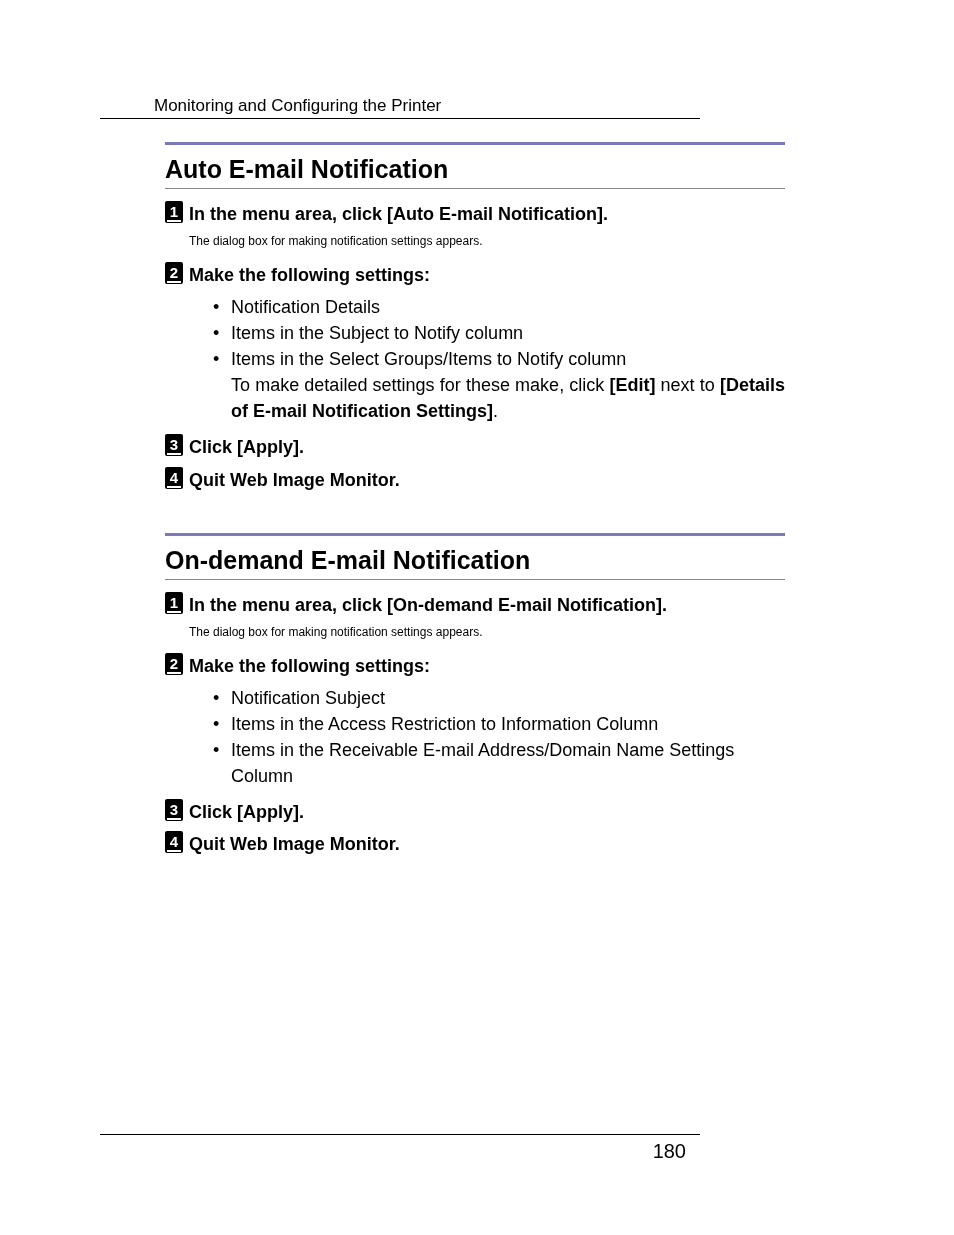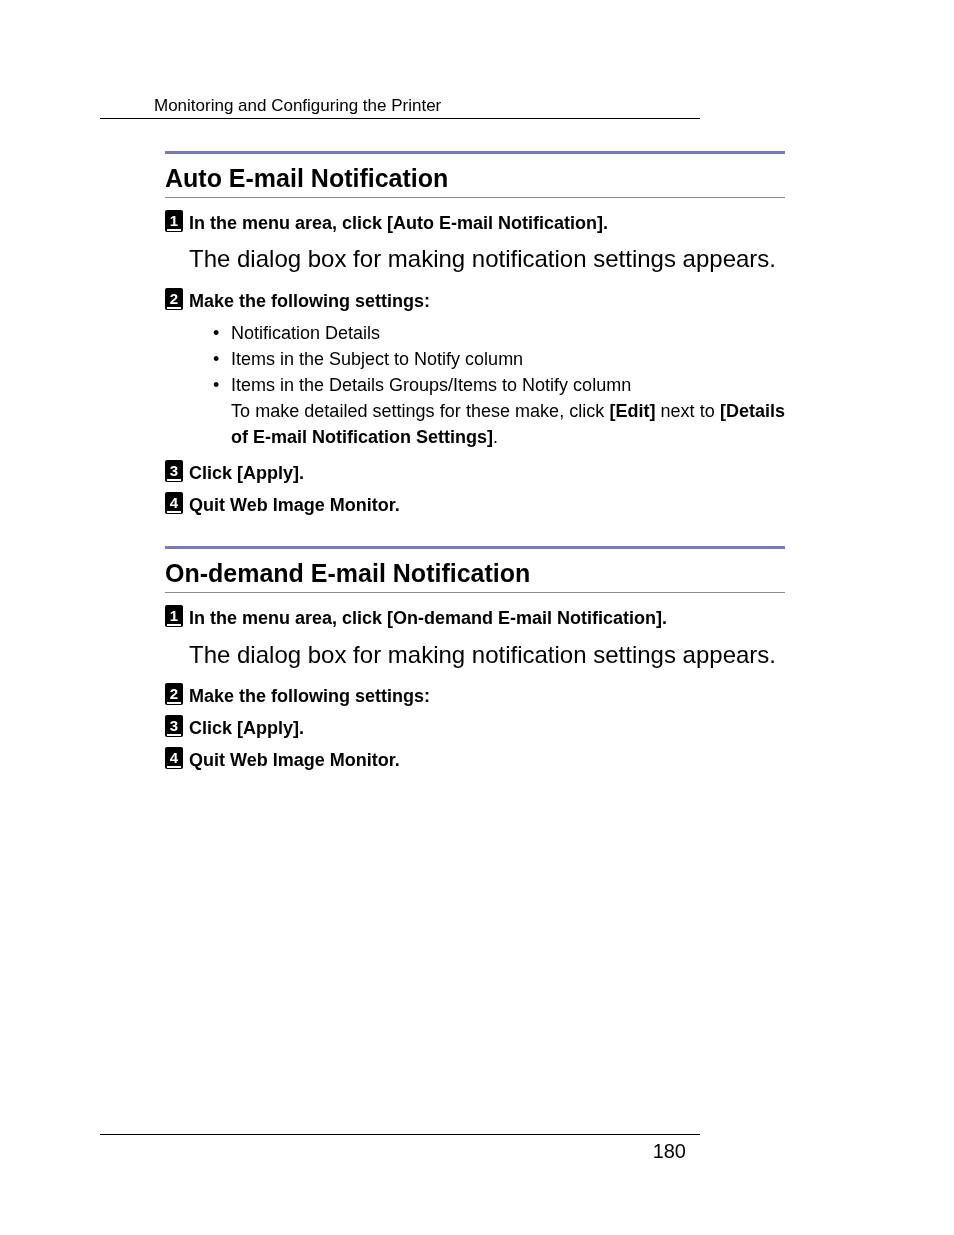--- a/index.html
+++ b/index.html
@@ -1,34 +1,34 @@
 <!DOCTYPE html>
 <html><head>
 <meta charset="utf-8">
 <style>
   * { box-sizing: border-box; margin: 0; padding: 0; }
   html, body { width: 954px; height: 1235px; background: #fff; font-family: Arial, Helvetica, sans-serif; color: #000; }
   .page { position: relative; width: 800px; height: 1235px; }
   .header-area { position: absolute; top: 96px; left: 154px; right: 114px; }
   .header-text { font-size: 17px; }
   .header-rule { position: absolute; top: 118px; left: 100px; right: 100px; border-top: 1px solid #000; }
-  .content { position: absolute; top: 151px; left: 165px; width: 620px; }
+  .content { position: absolute; top: 142px; left: 165px; width: 620px; }
   .section-title-bar { border-top: 3px solid #7a7ab8; margin-bottom: 4px; }
   .section-title { font-size: 25px; font-weight: bold; padding: 6px 0 4px 0; }
   .section-title-underline { border-bottom: 1px solid #888; margin-bottom: 12px; }
   .step { position: relative; padding-left: 24px; margin-bottom: 6px; line-height: 1.45; font-size: 18px; }
   .step-marker { position: absolute; left: 0; top: 0px; width: 18px; height: 22px; }
   .step-marker svg { display: block; }
   .step .lead { font-weight: bold; }
   .bracket { font-weight: bold; }
-  .desc { font-size: 24px; margin-left: 24px; margin-bottom: 12px; line-height: 1.4; }
+  .desc { font-size: 12px; margin-left: 24px; margin-bottom: 12px; line-height: 1.4; }
   ul.bullets { list-style: none; margin-left: 48px; margin-bottom: 10px; }
   ul.bullets li { position: relative; padding-left: 18px; font-size: 18px; line-height: 1.45; }
   ul.bullets li::before { content: "•"; position: absolute; left: 0; top: 0; }
-  .sec2 { margin-top: 28px; }
+  .sec2 { margin-top: 40px; }
   .footer-rule { position: absolute; bottom: 100px; left: 100px; right: 100px; border-top: 1px solid #000; }
   .page-num { position: absolute; bottom: 72px; right: 114px; font-size: 20px; }
 </style>
 </head>
 <body>
 
 <div class="page">
 
   <div class="header-area">
     <span class="header-text">Monitoring and Configuring the Printer</span>
@@ -61,21 +61,21 @@
               <text x="9" y="16" text-anchor="middle" font-family="Arial" font-size="15" font-weight="bold" fill="#fff">2</text>
               <rect x="2" y="19" width="14" height="2" fill="#fff"></rect>
             </svg>
         </span>
         <span class="lead">Make the following settings:</span>
       </div>
       <ul class="bullets">
         <li>Notification Details</li>
         <li>Items in the Subject to Notify column</li>
         <li>
-          <span>Items in the Details Groups/Items to Notify column</span>
+          <span>Items in the Select Groups/Items to Notify column</span>
           <div style="text-align:justify;">
             <span>To make detailed settings for these make, click </span><span class="bracket">[Edit]</span><span> next to </span><span class="bracket">[Details of E-mail Notification Settings]</span><span>.</span>
           </div>
         </li>
       </ul>
 
       <div class="step">
         <span class="step-marker">
           <svg width="18" height="22" viewBox="0 0 18 22">
               <rect x="0" y="0" width="18" height="22" rx="2" fill="#000"></rect>
@@ -118,20 +118,25 @@
       <div class="step">
         <span class="step-marker">
           <svg width="18" height="22" viewBox="0 0 18 22">
               <rect x="0" y="0" width="18" height="22" rx="2" fill="#000"></rect>
               <text x="9" y="16" text-anchor="middle" font-family="Arial" font-size="15" font-weight="bold" fill="#fff">2</text>
               <rect x="2" y="19" width="14" height="2" fill="#fff"></rect>
             </svg>
         </span>
         <span class="lead">Make the following settings:</span>
       </div>
+      <ul class="bullets">
+        <li>Notification Subject</li>
+        <li>Items in the Access Restriction to Information Column</li>
+        <li>Items in the Receivable E-mail Address/Domain Name Settings Column</li>
+      </ul>
 
       <div class="step">
         <span class="step-marker">
           <svg width="18" height="22" viewBox="0 0 18 22">
               <rect x="0" y="0" width="18" height="22" rx="2" fill="#000"></rect>
               <text x="9" y="16" text-anchor="middle" font-family="Arial" font-size="15" font-weight="bold" fill="#fff">3</text>
               <rect x="2" y="19" width="14" height="2" fill="#fff"></rect>
             </svg>
         </span>
         <span class="lead">Click </span><span class="bracket">[Apply]</span><span class="lead">.</span>

